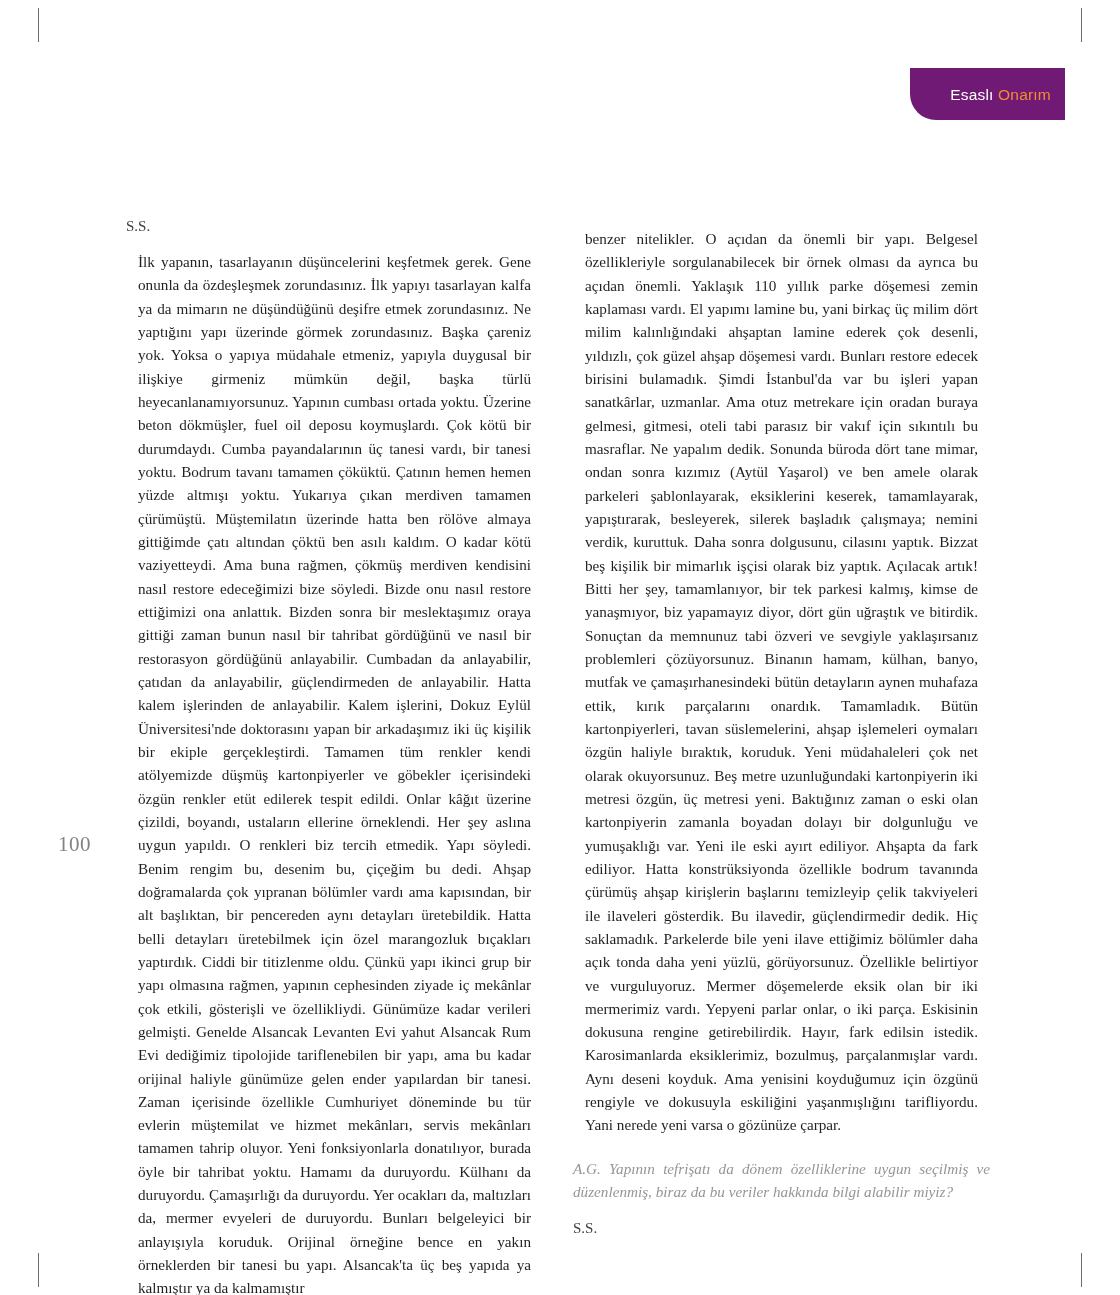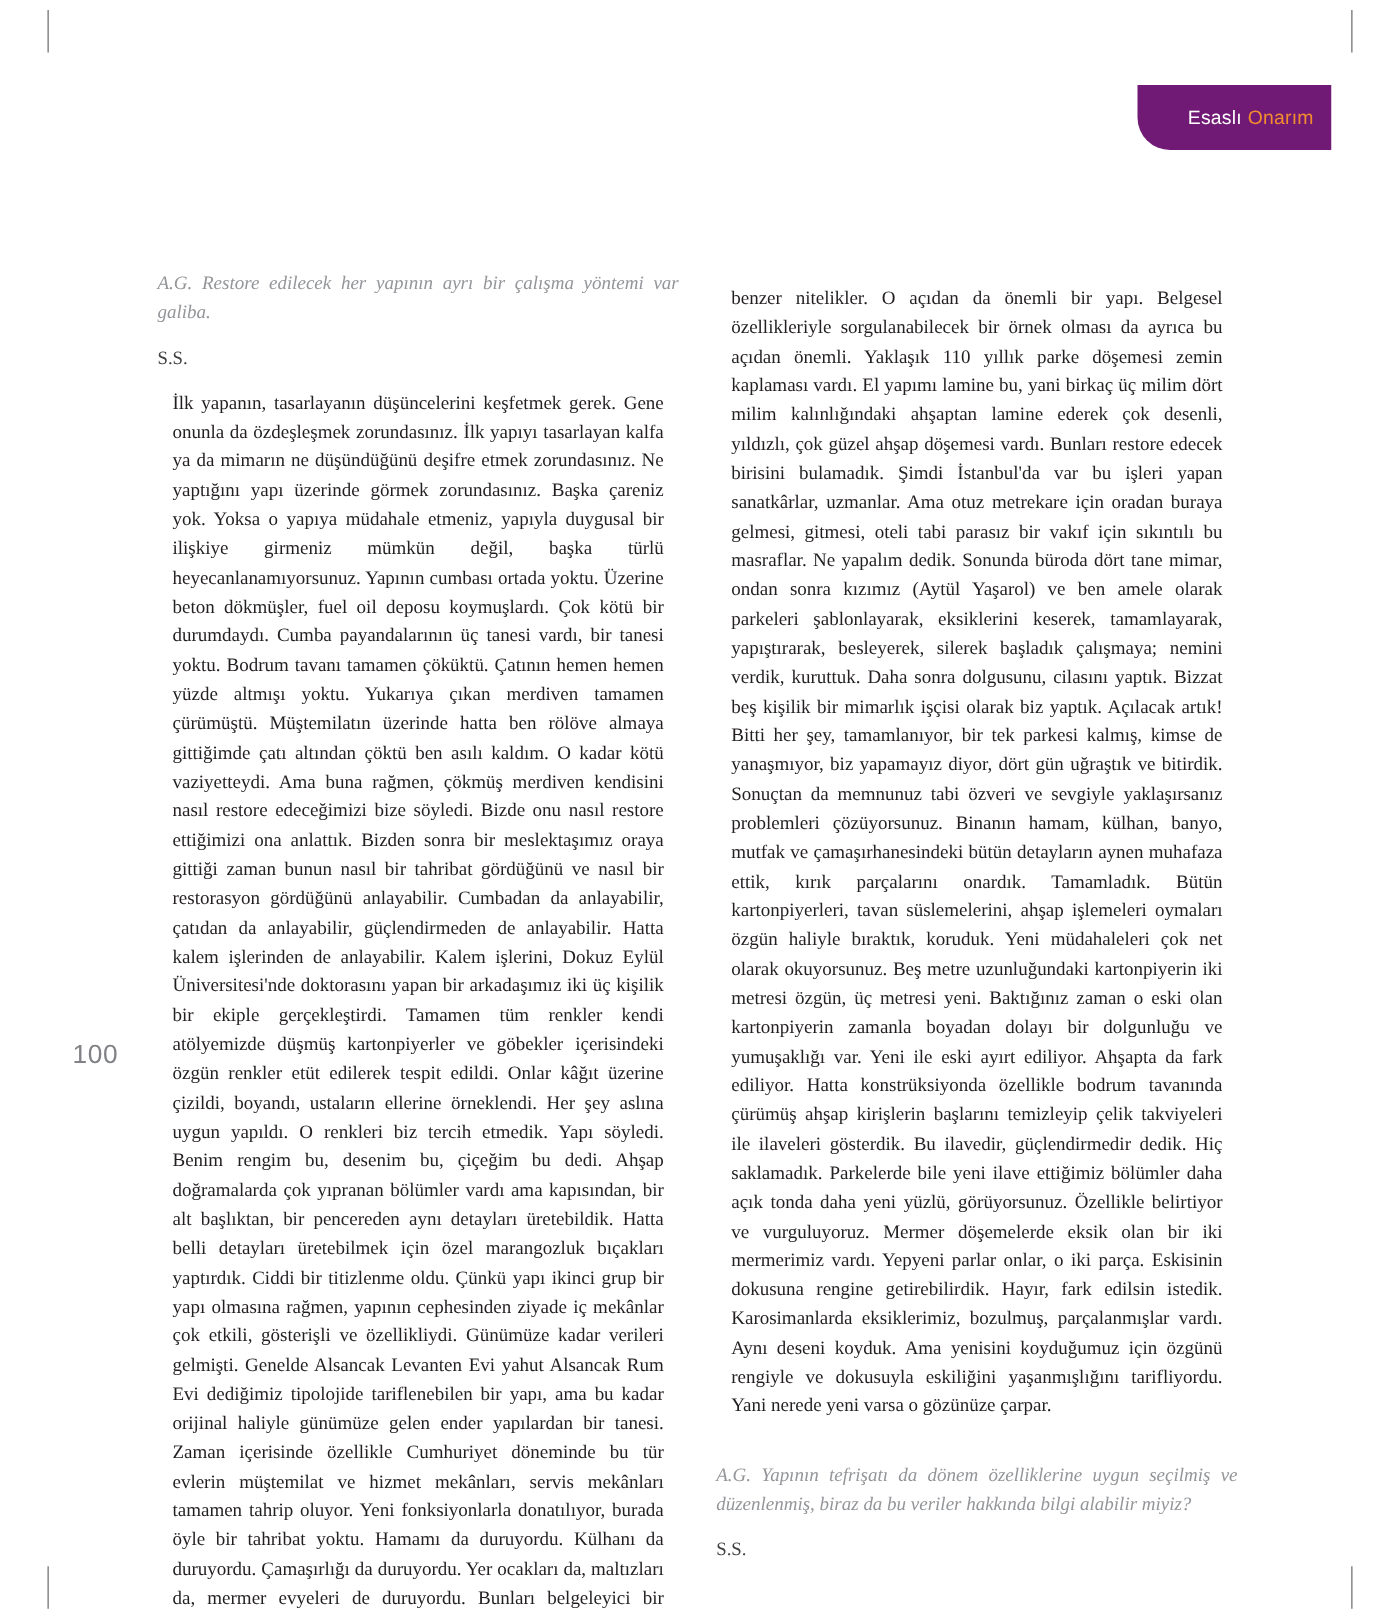--- a/index.html
+++ b/index.html
@@ -48,21 +48,21 @@
     white-space: nowrap;
   }
   .badge-text .b1 { color: #ffffff; font-weight: normal; }
   .badge-text .b2 { color: #f28c2e; font-weight: normal; }
 
   
   .folio {
     position: absolute;
     left: 58px;
     top: 832px;
-    font-family: Liberation Sans, sans-serif;
+    font-family: Liberation Serif, serif;
     font-size: 21px;
     color: #808285;
     letter-spacing: 0.5px;
   }
 
   
   .col {
     position: absolute;
     top: 215px;
     width: 417px;
@@ -84,41 +84,40 @@
   }
   .speaker {
     margin: 0 0 2px 0;
     color: #404040;
     font-size: 15px;
   }
   .para {
     margin: 12px;
     text-indent: 0;
   }
-  .gap-q { margin-top: 32px; font-style: italic; }
+  .gap-q { margin-top: 20px; font-style: italic; }
 </style>
 </head>
 <body>
 
 <div class="crop-mark crop-tl-v"></div>
 <div class="crop-mark crop-tr-v"></div>
 <div class="crop-mark crop-bl-v"></div>
 <div class="crop-mark crop-br-v"></div>
 
 <div class="badge">
   <div class="badge-text">
     <span class="b1">Esaslı</span>
     <span class="b2">Onarım</span>
   </div>
 </div>
 
 <div class="folio">100</div>
 
 <div class="col col-left">
-  <p class="q">A.G. Restore edilecek her yapının ayrı bir çalışma yöntemi var galiba.</p>
   <p class="speaker">S.S.</p>
   <p class="para">İlk yapanın, tasarlayanın düşüncelerini keşfetmek gerek. Gene onunla da özdeşleşmek zorundasınız. İlk yapıyı tasarlayan kalfa ya da mimarın ne düşündüğünü deşifre etmek zorundasınız. Ne yaptığını yapı üzerinde görmek zorundasınız. Başka çareniz yok. Yoksa o yapıya müdahale etmeniz, yapıyla duygusal bir ilişkiye girmeniz mümkün değil, başka türlü heyecanlanamıyorsunuz. Yapının cumbası ortada yoktu. Üzerine beton dökmüşler, fuel oil deposu koymuşlardı. Çok kötü bir durumdaydı. Cumba payandalarının üç tanesi vardı, bir tanesi yoktu. Bodrum tavanı tamamen çöküktü. Çatının hemen hemen yüzde altmışı yoktu. Yukarıya çıkan merdiven tamamen çürümüştü. Müştemilatın üzerinde hatta ben rölöve almaya gittiğimde çatı altından çöktü ben asılı kaldım. O kadar kötü vaziyetteydi. Ama buna rağmen, çökmüş merdiven kendisini nasıl restore edeceğimizi bize söyledi. Bizde onu nasıl restore ettiğimizi ona anlattık. Bizden sonra bir meslektaşımız oraya gittiği zaman bunun nasıl bir tahribat gördüğünü ve nasıl bir restorasyon gördüğünü anlayabilir. Cumbadan da anlayabilir, çatıdan da anlayabilir, güçlendirmeden de anlayabilir. Hatta kalem işlerinden de anlayabilir. Kalem işlerini, Dokuz Eylül Üniversitesi'nde doktorasını yapan bir arkadaşımız iki üç kişilik bir ekiple gerçekleştirdi. Tamamen tüm renkler kendi atölyemizde düşmüş kartonpiyerler ve göbekler içerisindeki özgün renkler etüt edilerek tespit edildi. Onlar kâğıt üzerine çizildi, boyandı, ustaların ellerine örneklendi. Her şey aslına uygun yapıldı. O renkleri biz tercih etmedik. Yapı söyledi. Benim rengim bu, desenim bu, çiçeğim bu dedi. Ahşap doğramalarda çok yıpranan bölümler vardı ama kapısından, bir alt başlıktan, bir pencereden aynı detayları üretebildik. Hatta belli detayları üretebilmek için özel marangozluk bıçakları yaptırdık. Ciddi bir titizlenme oldu. Çünkü yapı ikinci grup bir yapı olmasına rağmen, yapının cephesinden ziyade iç mekânlar çok etkili, gösterişli ve özellikliydi. Günümüze kadar verileri gelmişti. Genelde Alsancak Levanten Evi yahut Alsancak Rum Evi dediğimiz tipolojide tariflenebilen bir yapı, ama bu kadar orijinal haliyle günümüze gelen ender yapılardan bir tanesi. Zaman içerisinde özellikle Cumhuriyet döneminde bu tür evlerin müştemilat ve hizmet mekânları, servis mekânları tamamen tahrip oluyor. Yeni fonksiyonlarla donatılıyor, burada öyle bir tahribat yoktu. Hamamı da duruyordu. Külhanı da duruyordu. Çamaşırlığı da duruyordu. Yer ocakları da, maltızları da, mermer evyeleri de duruyordu. Bunları belgeleyici bir anlayışıyla koruduk. Orijinal örneğine bence en yakın örneklerden bir tanesi bu yapı. Alsancak'ta üç beş yapıda ya kalmıştır ya da kalmamıştır</p>
 </div>
 
 <div class="col col-right">
   <p class="para">benzer nitelikler. O açıdan da önemli bir yapı. Belgesel özellikleriyle sorgulanabilecek bir örnek olması da ayrıca bu açıdan önemli. Yaklaşık 110 yıllık parke döşemesi zemin kaplaması vardı. El yapımı lamine bu, yani birkaç üç milim dört milim kalınlığındaki ahşaptan lamine ederek çok desenli, yıldızlı, çok güzel ahşap döşemesi vardı. Bunları restore edecek birisini bulamadık. Şimdi İstanbul'da var bu işleri yapan sanatkârlar, uzmanlar. Ama otuz metrekare için oradan buraya gelmesi, gitmesi, oteli tabi parasız bir vakıf için sıkıntılı bu masraflar. Ne yapalım dedik. Sonunda büroda dört tane mimar, ondan sonra kızımız (Aytül Yaşarol) ve ben amele olarak parkeleri şablonlayarak, eksiklerini keserek, tamamlayarak, yapıştırarak, besleyerek, silerek başladık çalışmaya; nemini verdik, kuruttuk. Daha sonra dolgusunu, cilasını yaptık. Bizzat beş kişilik bir mimarlık işçisi olarak biz yaptık. Açılacak artık! Bitti her şey, tamamlanıyor, bir tek parkesi kalmış, kimse de yanaşmıyor, biz yapamayız diyor, dört gün uğraştık ve bitirdik. Sonuçtan da memnunuz tabi özveri ve sevgiyle yaklaşırsanız problemleri çözüyorsunuz. Binanın hamam, külhan, banyo, mutfak ve çamaşırhanesindeki bütün detayların aynen muhafaza ettik, kırık parçalarını onardık. Tamamladık. Bütün kartonpiyerleri, tavan süslemelerini, ahşap işlemeleri oymaları özgün haliyle bıraktık, koruduk. Yeni müdahaleleri çok net olarak okuyorsunuz. Beş metre uzunluğundaki kartonpiyerin iki metresi özgün, üç metresi yeni. Baktığınız zaman o eski olan kartonpiyerin zamanla boyadan dolayı bir dolgunluğu ve yumuşaklığı var. Yeni ile eski ayırt ediliyor. Ahşapta da fark ediliyor. Hatta konstrüksiyonda özellikle bodrum tavanında çürümüş ahşap kirişlerin başlarını temizleyip çelik takviyeleri ile ilaveleri gösterdik. Bu ilavedir, güçlendirmedir dedik. Hiç saklamadık. Parkelerde bile yeni ilave ettiğimiz bölümler daha açık tonda daha yeni yüzlü, görüyorsunuz. Özellikle belirtiyor ve vurguluyoruz. Mermer döşemelerde eksik olan bir iki mermerimiz vardı. Yepyeni parlar onlar, o iki parça. Eskisinin dokusuna rengine getirebilirdik. Hayır, fark edilsin istedik. Karosimanlarda eksiklerimiz, bozulmuş, parçalanmışlar vardı. Aynı deseni koyduk. Ama yenisini koyduğumuz için özgünü rengiyle ve dokusuyla eskiliğini yaşanmışlığını tarifliyordu. Yani nerede yeni varsa o gözünüze çarpar.</p>
   <p class="q gap-q">A.G. Yapının tefrişatı da dönem özelliklerine uygun seçilmiş ve düzenlenmiş, biraz da bu veriler hakkında bilgi alabilir miyiz?</p>
   <p class="speaker">S.S.</p>
 </div>
 

